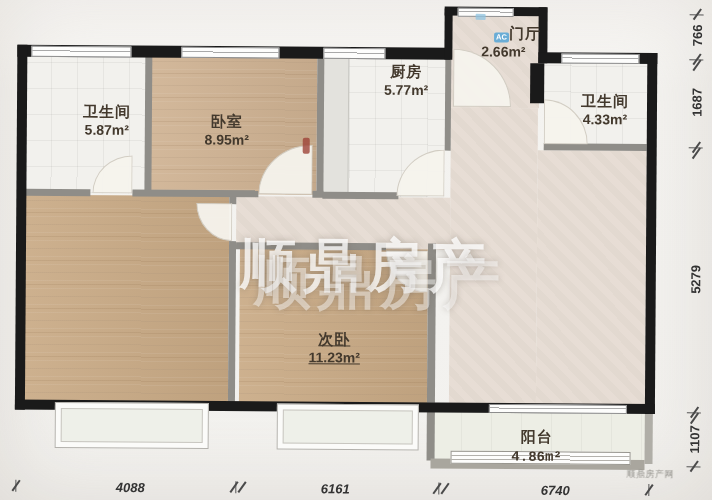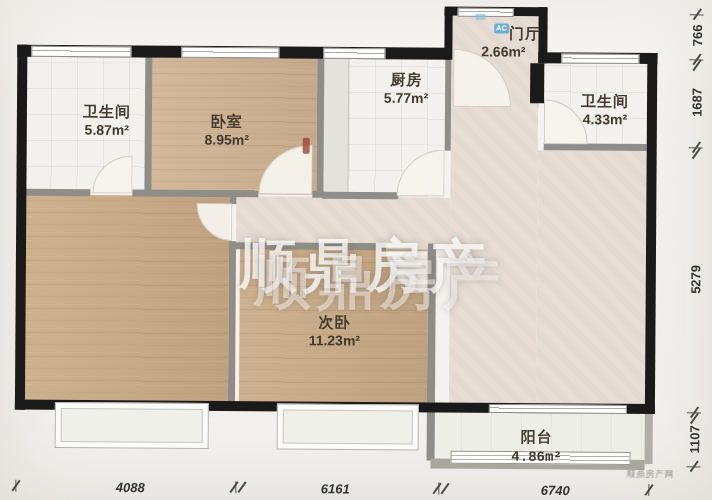--- a/index.html
+++ b/index.html
@@ -26,21 +26,21 @@
      background-image:linear-gradient(to bottom, rgba(0,0,0,0) calc(50% - 1px), #a9a9a9 calc(50% - 1px), #a9a9a9 50%, rgba(0,0,0,0) 50%);}
   .window3{background:#fdfdfc;border:1px solid #98968f;z-index:4;
      background-image:repeating-linear-gradient(to bottom, rgba(0,0,0,0) 0 3px, #b3b1ac 3px 4px);}
   .bay{background:#fbfbf9;border:1px solid #b3b1ac;z-index:4;}
   .bay-in{position:absolute;left:5px;right:5px;top:5px;bottom:5px;background:#eef0e9;border:1px solid #c8c6c0;}
   .arc{background:rgba(246,243,237,.95);border:1px solid #d2cdc3;z-index:4;}
   
   .room-label{position:absolute;transform:translate(-50%,-50%);text-align:center;color:#43392d;z-index:5;white-space:nowrap;}
   .rname{font-size:15px;font-weight:700;letter-spacing:1px;line-height:19px;}
   .rarea{font-size:14px;font-weight:600;line-height:18px;}
-  .foyer-row{display:flex;align-items:flex-start;gap:0;justify-content:center;padding-left:28px;}
+  .foyer-row{display:flex;align-items:flex-end;gap:0;justify-content:center;padding-left:28px;}
   .ac-badge{display:inline-block;background:#6aadd6;color:#fff;font-size:7.5px;font-weight:700;border-radius:2px;padding:1px 2px;line-height:8px;}
   
   .wm{position:absolute;font-size:57px;font-weight:700;letter-spacing:6px;color:rgba(255,255,255,.78);text-shadow:0 0 7px rgba(110,100,88,.4);z-index:6;white-space:nowrap;}
   .wm2{color:rgba(255,255,255,.45);text-shadow:0 0 6px rgba(110,100,88,.3);}
   .wm-corner{position:absolute;font-size:9px;color:rgba(132,130,124,.85);z-index:6;letter-spacing:.5px;filter:blur(.3px);}
   
   .dim{position:absolute;font-size:13px;font-weight:700;color:#333;z-index:5;white-space:nowrap;}
   .dim-r{transform:translate(-50%,-50%) rotate(-90deg);}
   .dim-b{transform:translate(-50%,-50%);font-style:italic;}
   .stub-h{position:absolute;width:14px;height:1px;background:#555;z-index:5;}
@@ -120,36 +120,36 @@
   <div class="ac-vent" style="left:474px;top:13px;width:10px;height:6px;"></div>
 
   <div class="room-label" style="left:106px;top:122px;">
     <div class="rname">卫生间</div>
     <div class="rarea">5.87m²</div>
   </div>
   <div class="room-label" style="left:226px;top:131px;">
     <div class="rname">卧室</div>
     <div class="rarea">8.95m²</div>
   </div>
-  <div class="room-label" style="left:405px;top:88px;">
+  <div class="room-label" style="left:405px;top:80px;">
     <div class="rname">厨房</div>
     <div class="rarea">5.77m²</div>
   </div>
   <div class="room-label" style="left:502px;top:41px;">
     <div class="foyer-row">
       <span class="ac-badge">AC</span>
       <span class="rname">门厅</span>
     </div>
     <div class="rarea">2.66m²</div>
   </div>
   <div class="room-label" style="left:604px;top:108px;">
     <div class="rname">卫生间</div>
     <div class="rarea">4.33m²</div>
   </div>
-  <div class="room-label" style="left:335px;top:331px;">
+  <div class="room-label" style="left:335px;top:348px;text-decoration:underline;">
     <div class="rname">次卧</div>
     <div class="rarea">11.23m²</div>
   </div>
   <div class="room-label" style="left:538px;top:446px;font-family:Liberation Mono, monospace;">
     <div class="rname">阳台</div>
     <div class="rarea">4.86m²</div>
   </div>
 
   <div class="wm" style="left:240px;top:228px;">顺鼎房产</div>
   <div class="wm wm2" style="left:254px;top:245px;">顺鼎房产</div>

